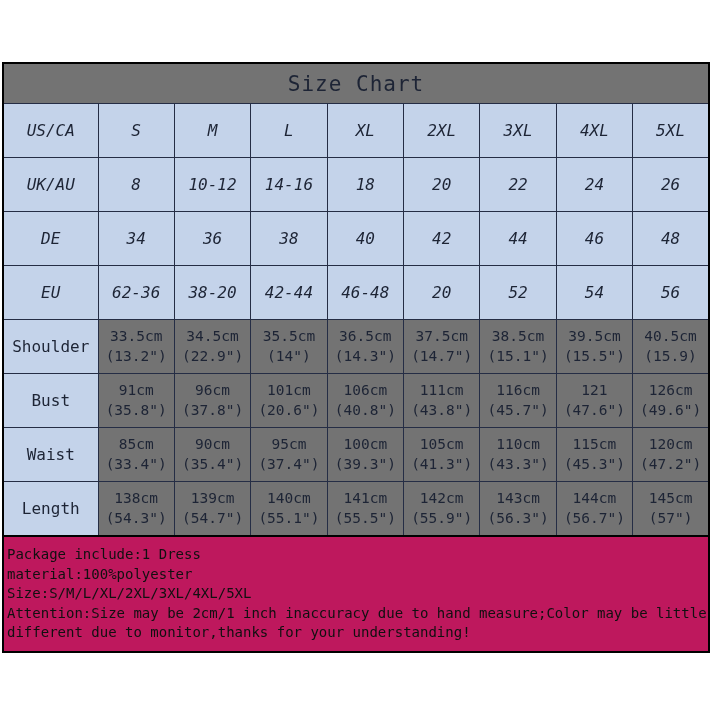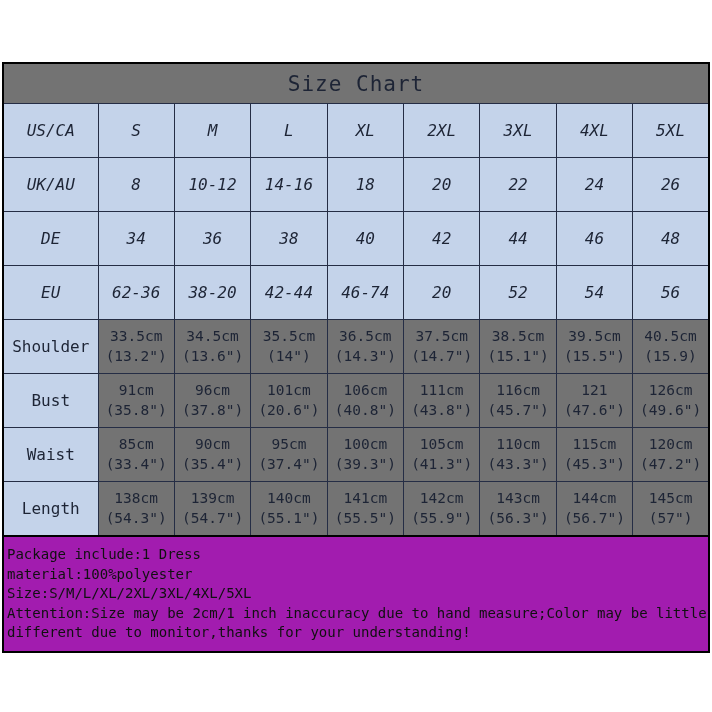--- a/index.html
+++ b/index.html
@@ -61,21 +61,21 @@
     white-space: normal;
   }
   .notes-box {
     margin-left: 2px;
     width: 708px;
     height: 116px;
     box-sizing: border-box;
     border: 2px solid #000000;
     border-top: 0;
     padding: 8px 2px 0 3px;
-    background: #a21caf;
+    background: #be185d;
     color: #101010;
   }
   .note-line {
     font-size: 14px;
     line-height: 19.5px;
     white-space: nowrap;
   }
 </style>
 </head>
 <body>
@@ -123,32 +123,32 @@
           <td class="value-cell">42</td>
           <td class="value-cell">44</td>
           <td class="value-cell">46</td>
           <td class="value-cell">48</td>
         </tr>
         <tr class="size-row">
           <td class="label-cell">EU</td>
           <td class="value-cell">62-36</td>
           <td class="value-cell">38-20</td>
           <td class="value-cell">42-44</td>
-          <td class="value-cell">46-74</td>
+          <td class="value-cell">46-48</td>
           <td class="value-cell">20</td>
           <td class="value-cell">52</td>
           <td class="value-cell">54</td>
           <td class="value-cell">56</td>
         </tr>
         <tr class="measure-row">
           <td class="label-cell">Shoulder</td>
           <td class="value-cell">33.5cm
 (13.2")</td>
           <td class="value-cell">34.5cm
-(13.6")</td>
+(22.9")</td>
           <td class="value-cell">35.5cm
 (14")</td>
           <td class="value-cell">36.5cm
 (14.3")</td>
           <td class="value-cell">37.5cm
 (14.7")</td>
           <td class="value-cell">38.5cm
 (15.1")</td>
           <td class="value-cell">39.5cm
 (15.5")</td>

